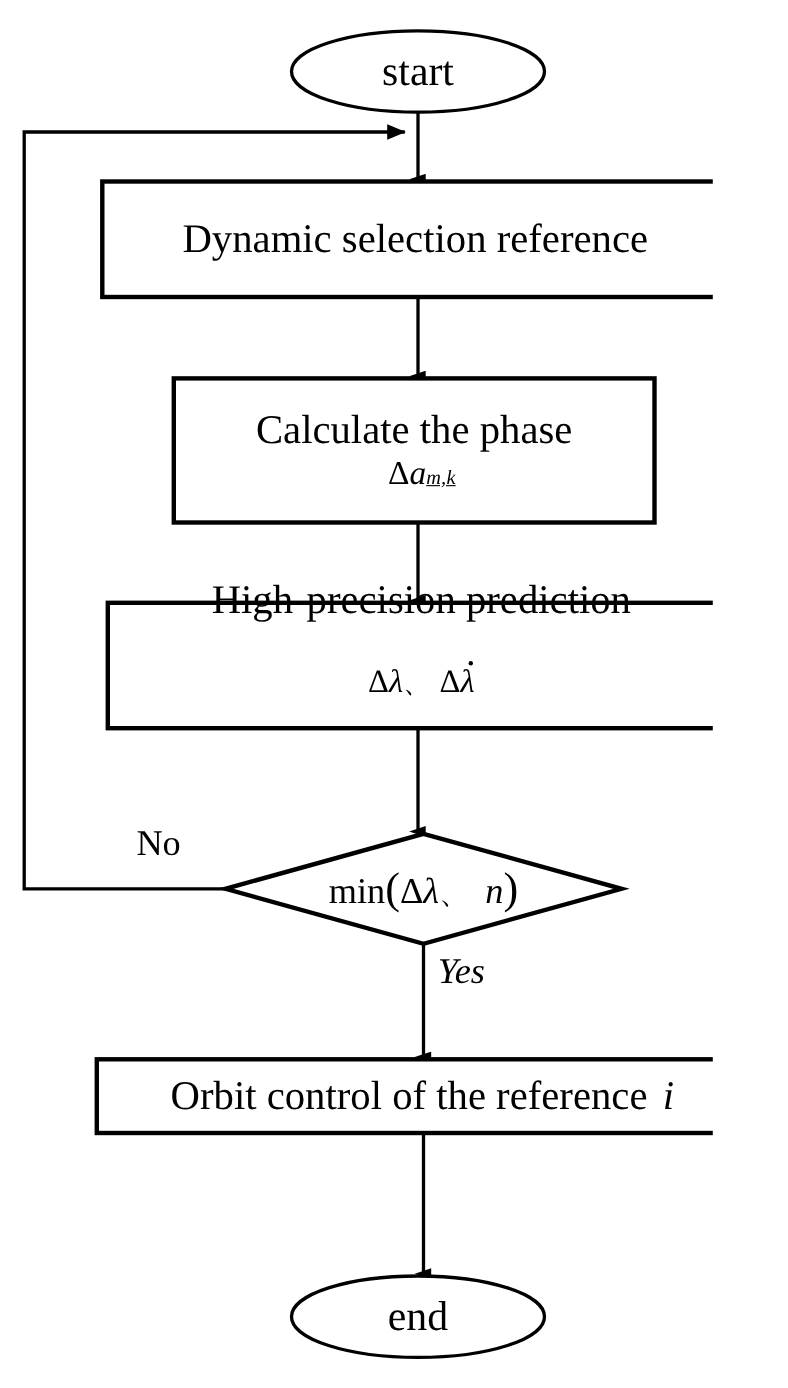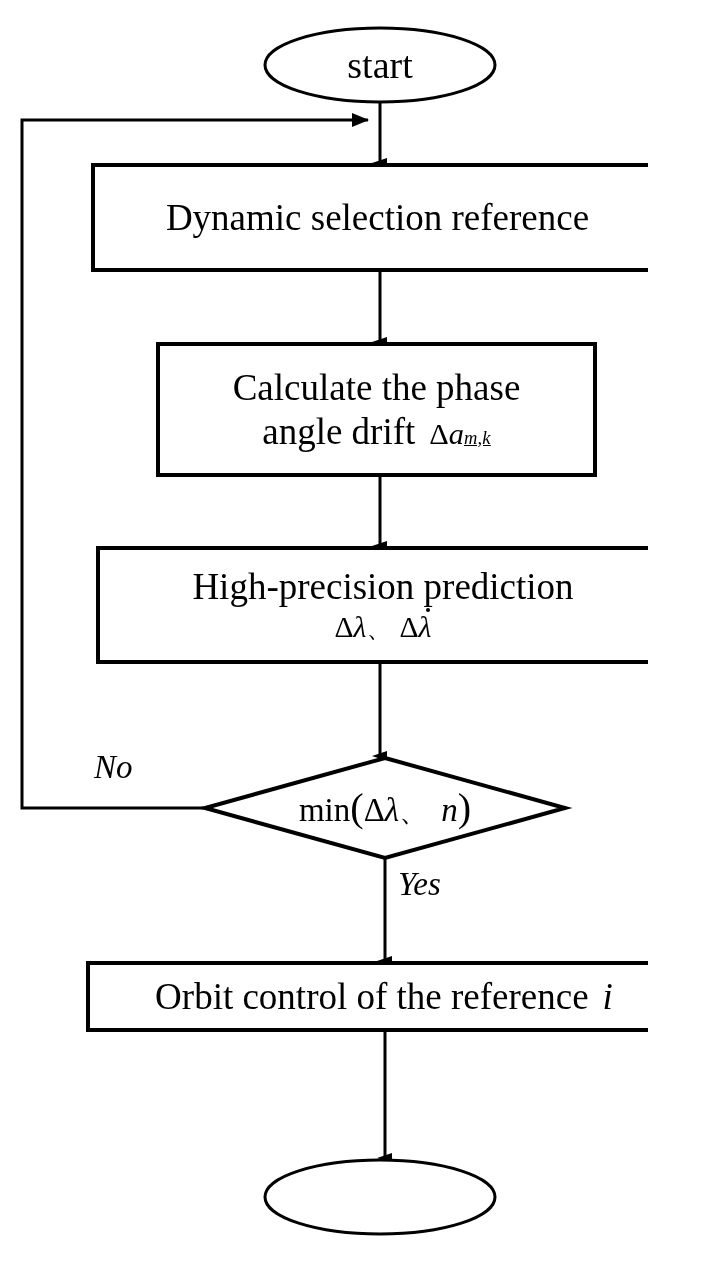--- a/index.html
+++ b/index.html
@@ -120,29 +120,28 @@
     <ellipse cx="380" cy="1197" rx="115" ry="37" fill="#ffffff" stroke="#000000" stroke-width="3"></ellipse>
   </svg>
 
   <div class="node-label terminal-label" style="left:265px; top:33px; width:230px; height:64px;">start</div>
 
   <div class="node-label process-label" style="left:93px; top:165px; width:569px; height:105px;">Dynamic selection reference</div>
 
   <div class="node-label process-label stack2" style="left:158px; top:344px; width:437px; height:131px;">
     <div>Calculate the phase</div>
     <div class="row-inline">
-      <span>angle drift</span>
       <span class="gap-sm"></span>
       <span class="math-up" style="font-size:0.82em;">Δ</span>
       <span class="math" style="font-size:0.82em;">a</span>
       <span class="sub" style="font-size:0.50em;">m,k</span>
     </div>
   </div>
 
-  <div class="node-label process-label stack2" style="left:98px; top:548px; width:570px; height:114px;">
+  <div class="node-label process-label stack2" style="left:98px; top:524px; width:570px; height:114px;justify-content:space-between;">
     <div>High-precision prediction</div>
     <div class="row-inline" style="font-size:0.80em; margin-top:2px;">
       <span class="math-up">Δ</span>
       <span class="math">λ</span>
       <span style="font-size:0.85em;">、</span>
       <span class="gap-xs"></span>
       <span class="math-up">Δ</span>
       <span class="dotacc">λ</span>
     </div>
   </div>
@@ -161,18 +160,19 @@
   </div>
 
   <div class="node-label process-label" style="left:88px; top:963px; width:592px; height:67px;">
     <span class="row-inline">
       <span>Orbit control of the reference</span>
       <span class="gap-sm"></span>
       <span class="math">i</span>
     </span>
   </div>
 
+  <div class="node-label terminal-label" style="left:265px; top:1165px; width:230px; height:64px;">end</div>
 
-  <div class="node-label branch-label" style="left:94px; top:745px; width:110px; height:44px; justify-content:flex-start;font-style:italic;">No</div>
+  <div class="node-label branch-label" style="left:124px; top:745px; width:110px; height:44px; justify-content:flex-start;">No</div>
 
   <div class="node-label branch-label" style="left:398px; top:860px; width:120px; height:48px; justify-content:flex-start;font-style:italic;">Yes</div>
 
 </div>
 
 </body></html>

